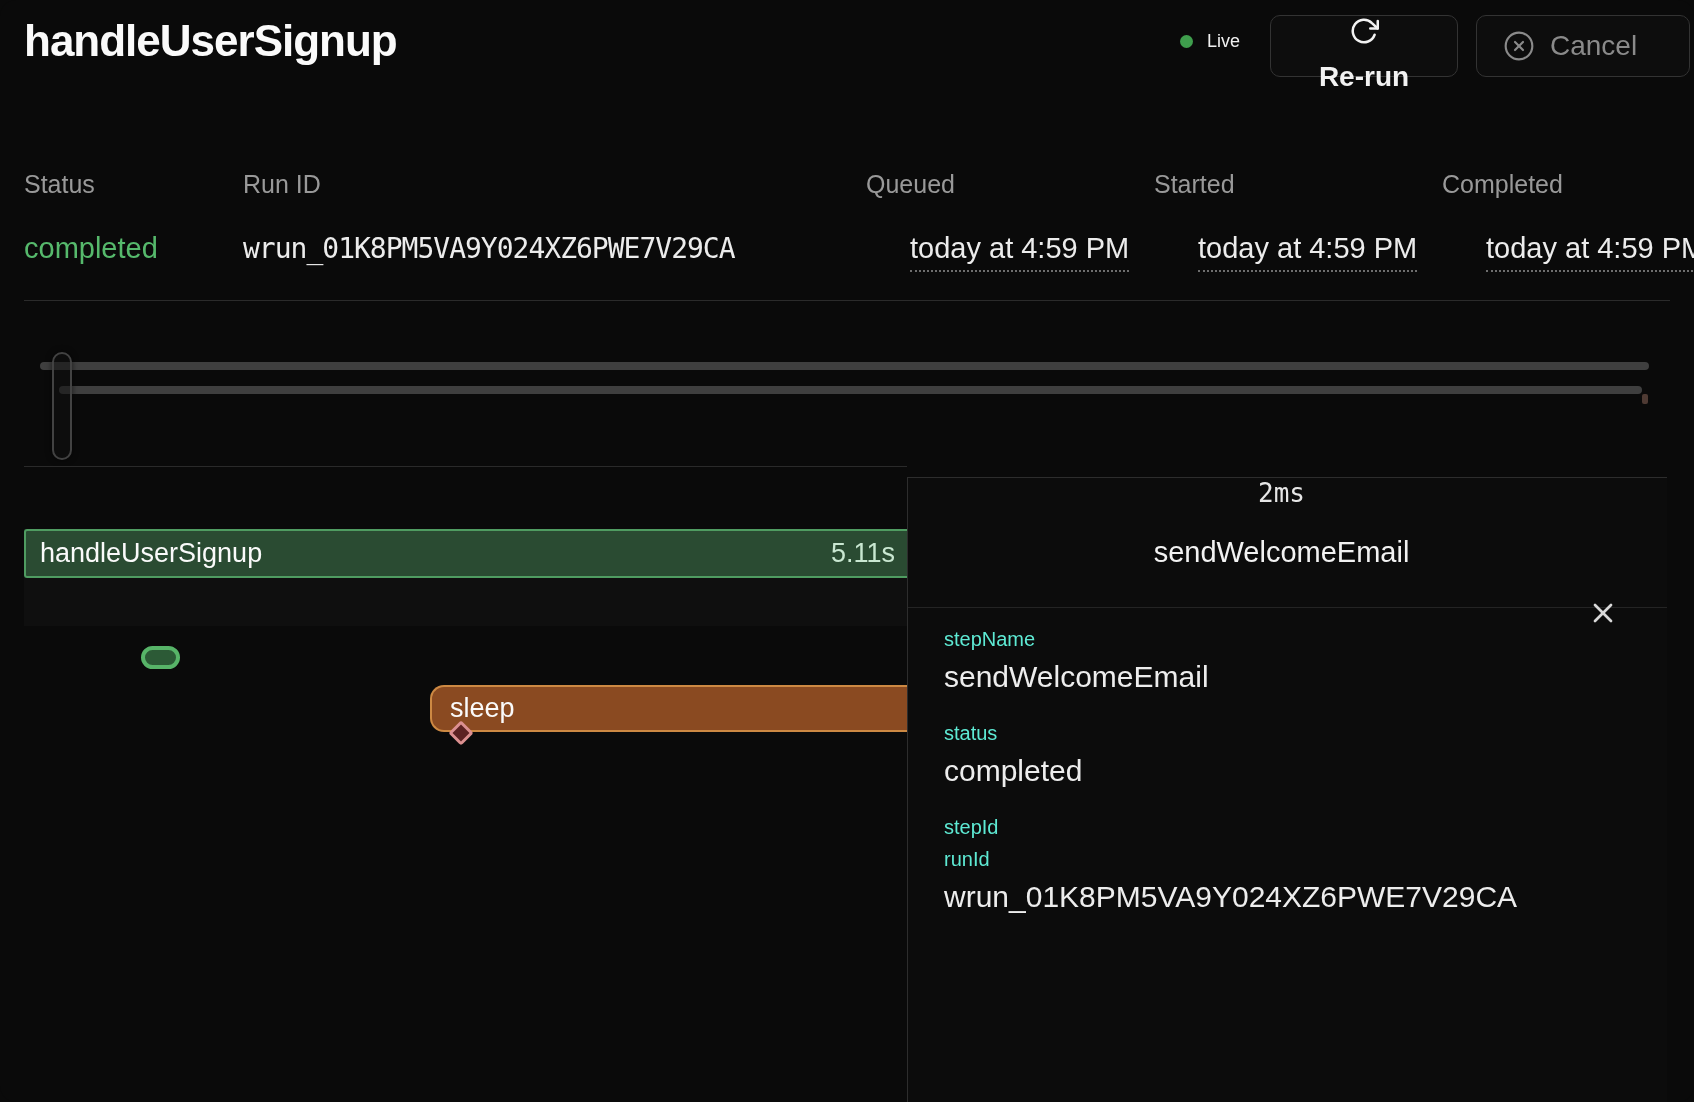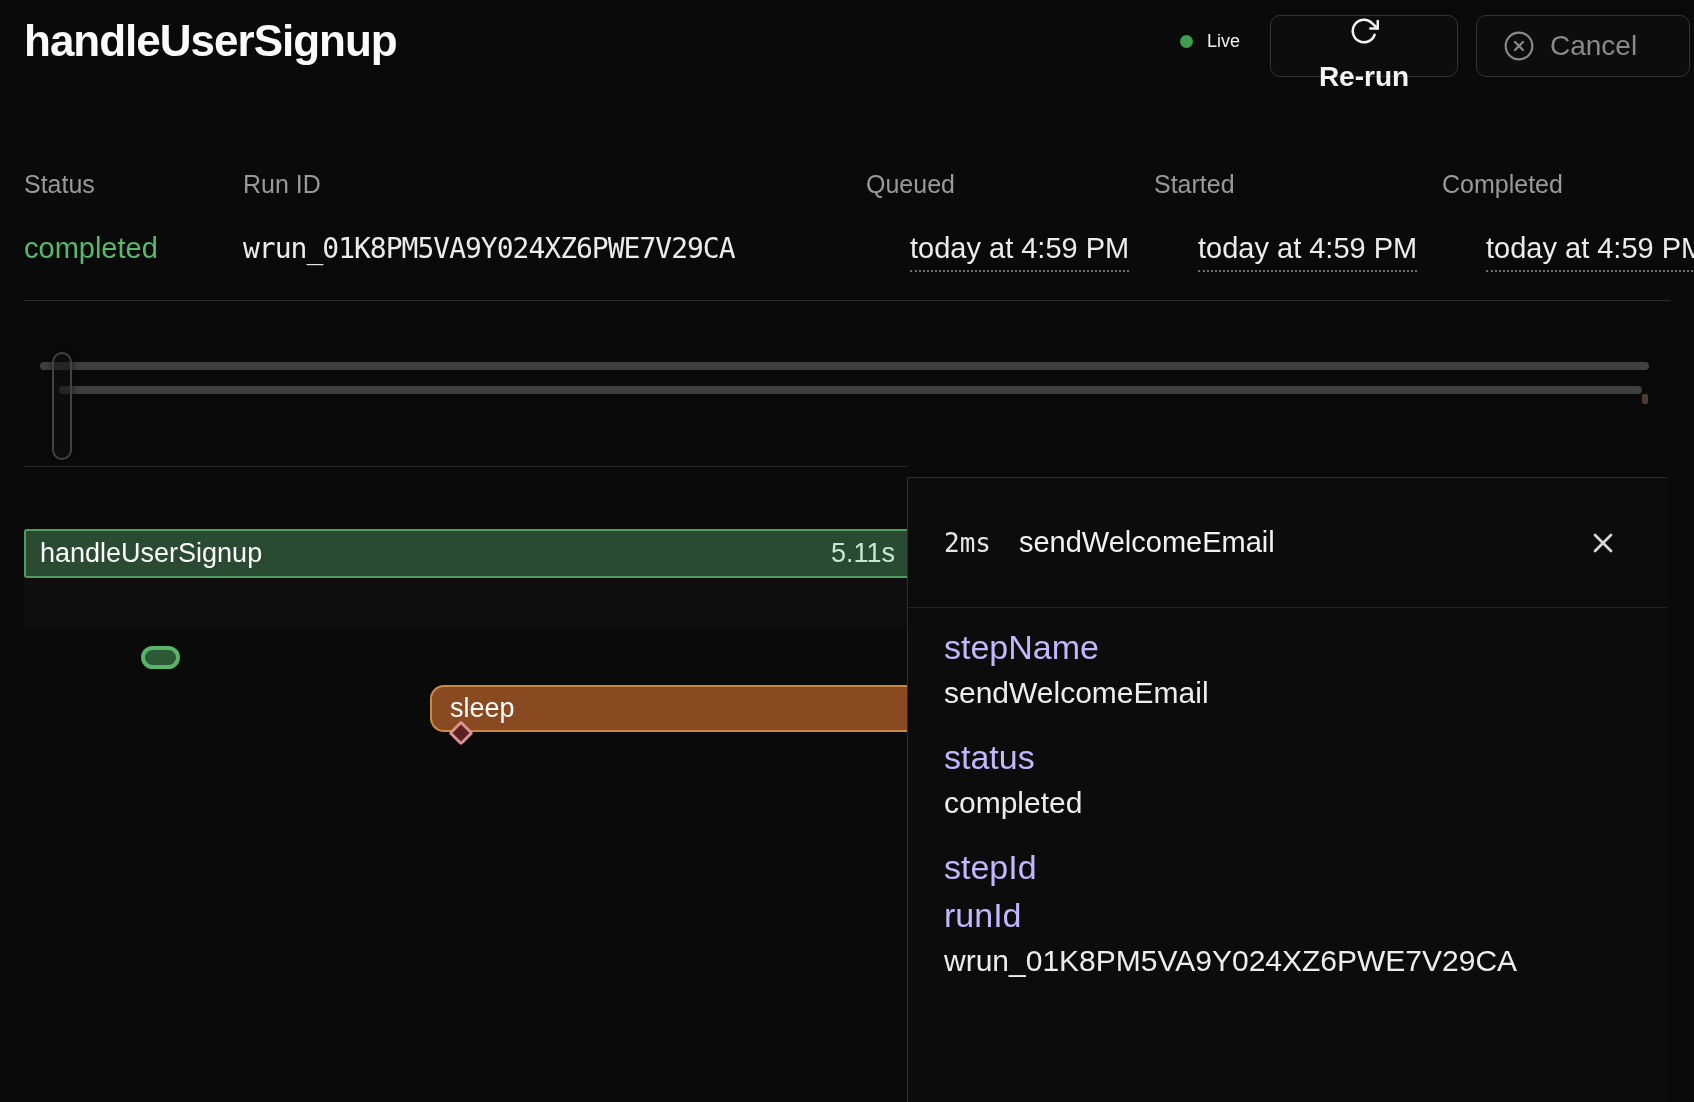--- a/index.html
+++ b/index.html
@@ -54,27 +54,27 @@
   .gbar-label{color:#fafafa;white-space:nowrap;}
   .step-pill{position:absolute;left:141px;top:646px;width:39px;height:23px;box-sizing:border-box;
              border-radius:12px;background:#2c5a36;border:4px solid #57b468;cursor:pointer;}
   .sleep-diamond{position:absolute;left:452px;top:724px;width:12px;height:12px;background:#5c2222;
                  border:3px solid #dc9090;border-radius:3px;transform:rotate(45deg);cursor:pointer;}
 
   
   .panel{position:absolute;left:907px;top:477px;width:760px;height:625px;box-sizing:border-box;
          background:#0c0c0c;border-top:1px solid #2d2d2d;border-left:1px solid #2d2d2d;}
   .panel-header{display:flex;align-items:center;height:130px;padding:0 48px 0 36px;gap:28px;
-                border-bottom:1px solid #242424;box-sizing:border-box;}
+                border-bottom:1px solid #242424;box-sizing:border-box;flex-direction:column;}
   .panel-duration{font-family:"DejaVu Sans Mono", monospace;font-size:26px;color:#e6e6e6;}
   .panel-title{font-size:29px;color:#f2f2f2;}
   .panel-close{margin-left:auto;background:none;border:0;padding:0;cursor:pointer;color:#d9d9d9;
                display:flex;align-items:center;}
   .panel-body{padding:20px 36px 0 36px;}
-  .field-label{font-size:34px;color:#c4b5fd;margin-bottom:9px;}
+  .field-label{font-size:20px;color:#5eead4;margin-bottom:9px;}
   .field-value{font-size:30px;color:#ededed;margin-bottom:28px;white-space:nowrap;}
 </style>
 </head>
 <body>
 
 <div class="app">
 
   <div class="page-title">handleUserSignup</div>
 
   <div class="live-wrap">

